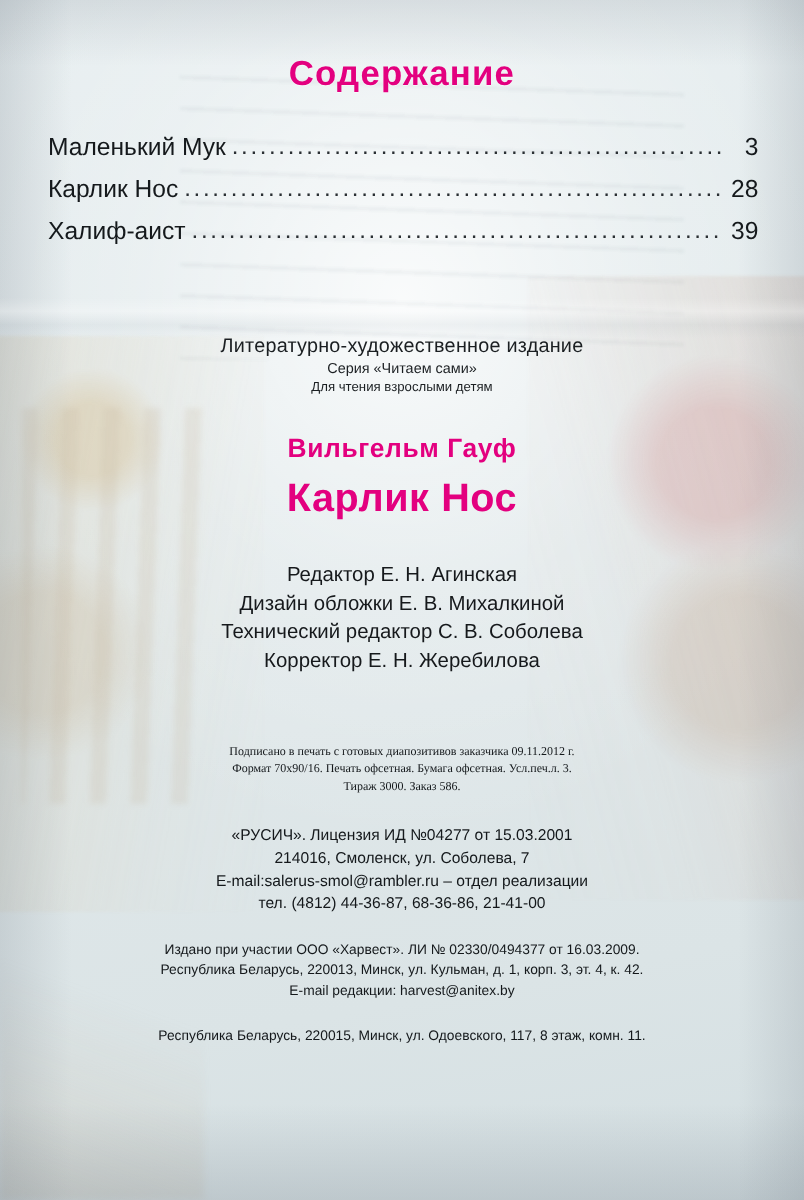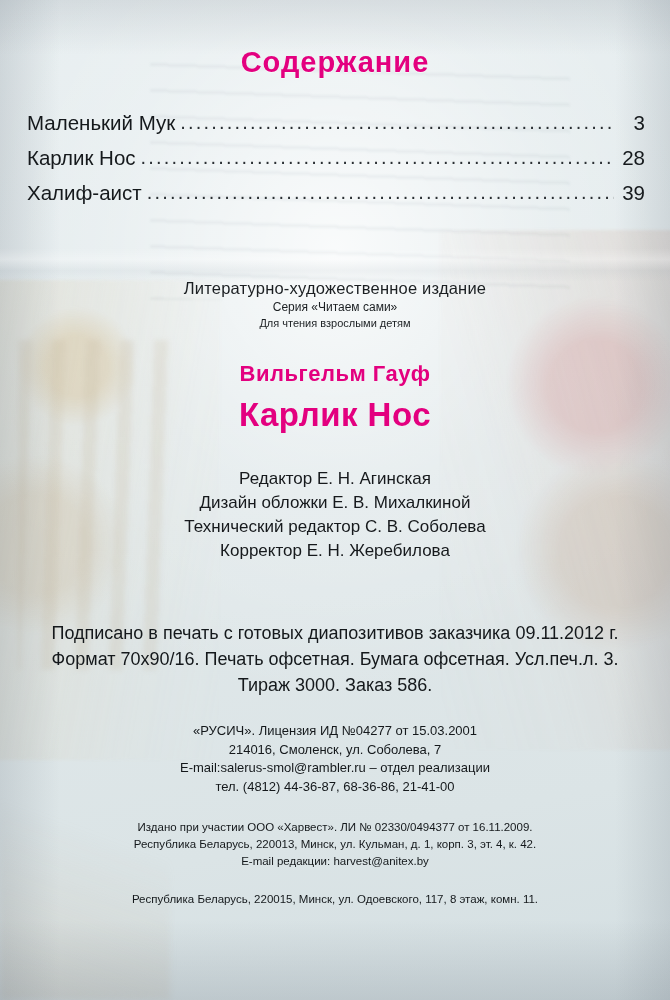--- a/index.html
+++ b/index.html
@@ -87,21 +87,21 @@
       linear-gradient(to right, rgba(120,130,140,0.22) 0, rgba(120,130,140,0) 60px),
       linear-gradient(to left, rgba(120,130,140,0.20) 0, rgba(120,130,140,0) 55px),
       linear-gradient(to bottom, rgba(120,130,140,0.18) 0, rgba(120,130,140,0) 55px),
       linear-gradient(to top, rgba(120,130,140,0.26) 0, rgba(120,130,140,0) 80px);
   }
 
   
   .content {
     position: relative;
     z-index: 3;
-    padding: 0 23px;
+    padding: 0 36px;
   }
 
   .toc-title {
     text-align: center;
     color: #e3007f;
     font-weight: bold;
     font-size: 29px;
     letter-spacing: 1px;
     margin-top: 46px;
     text-shadow: 0 1px 0 rgba(255,255,255,0.5);
@@ -180,21 +180,21 @@
 
   .colophon {
     margin-top: 56px;
     text-align: center;
     color: #14181b;
   }
   .block {
     margin-bottom: 22px;
     line-height: 1.45;
   }
-  .block-print { font-size: 18px; }
+  .block-print { font-size: 10px; font-family: Liberation Serif, serif; }
   .block-pub   { font-size: 13px; margin-top: 24px; }
   .block-belarus { font-size: 11.5px; margin-top: 22px; }
   .block-printhouse { font-size: 11.5px; margin-top: 18px; }
 
   .crease {
     position: absolute;
     left: 0; right: 0;
     height: 34px;
     pointer-events: none;
     z-index: 4;
@@ -265,21 +265,21 @@
       </div>
 
       <div class="block block-pub">
         <div>«РУСИЧ». Лицензия ИД №04277 от 15.03.2001</div>
         <div>214016, Смоленск, ул. Соболева, 7</div>
         <div>E-mail:salerus-smol@rambler.ru – отдел реализации</div>
         <div>тел. (4812) 44-36-87, 68-36-86, 21-41-00</div>
       </div>
 
       <div class="block block-belarus">
-        <div>Издано при участии ООО «Харвест». ЛИ № 02330/0494377 от 16.11.2009.</div>
+        <div>Издано при участии ООО «Харвест». ЛИ № 02330/0494377 от 16.03.2009.</div>
         <div>Республика Беларусь, 220013, Минск, ул. Кульман, д. 1, корп. 3, эт. 4, к. 42.</div>
         <div>E-mail редакции: harvest@anitex.by</div>
       </div>
 
       <div class="block block-printhouse">
         <div>Республика Беларусь, 220015, Минск, ул. Одоевского, 117, 8 этаж, комн. 11.</div>
       </div>
 
     </div>
 

